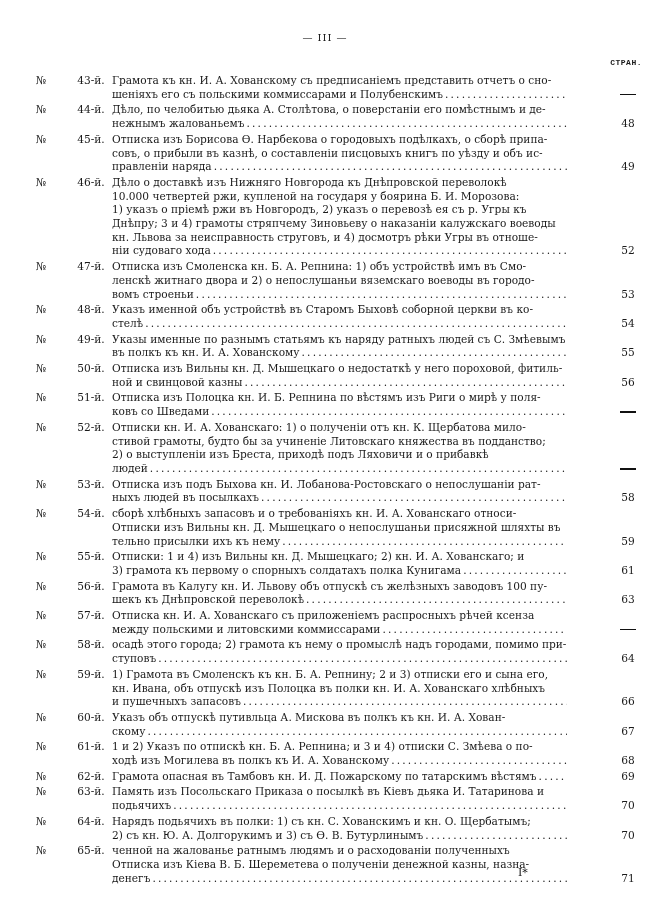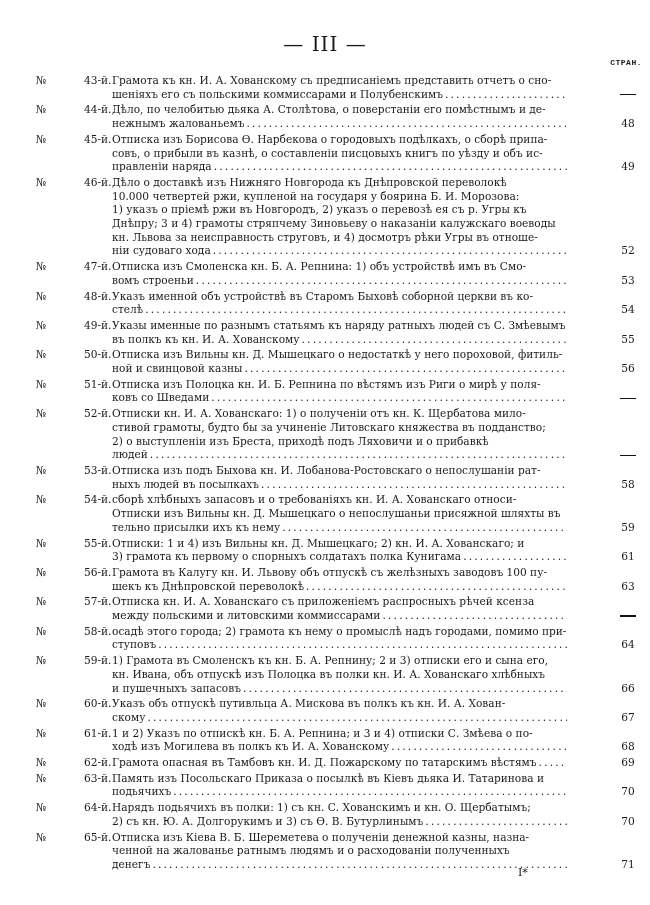--- a/index.html
+++ b/index.html
@@ -3,42 +3,42 @@
 <meta charset="utf-8">
 <style>
   html, body { margin: 0; padding: 0; background: #ffffff; }
   body {
     width: 650px; height: 905px; overflow: hidden; position: relative;
     font-family: "DejaVu Serif", "Liberation Serif", serif;
     color: #1a1a1a;
   }
   .page-header {
     position: absolute; top: 32px; left: 0; width: 650px;
-    text-align: center; font-size: 20px; letter-spacing: 1px;
+    text-align: center; font-size: 10px; letter-spacing: 1px;
   }
   .col-label {
     position: absolute; top: 58px; right: 8px;
     font-size: 8px; font-weight: bold; letter-spacing: 0.5px; font-family: Liberation Mono, monospace;
   }
   .toc {
     position: absolute; top: 74px; left: 0; width: 650px;
   }
   .entry {
     position: relative;
     font-size: 10.6px;
     line-height: 13.7px;
     margin-bottom: 2px;
   }
   .entry .no-sign {
     position: absolute; left: 36px; top: 0;
     font-size: 11px;
   }
   .entry .num {
-    position: absolute; left: 84px; top: 0; width: 38px;
-    text-align: left;
+    position: absolute; left: 72px; top: 0; width: 38px;
+    text-align: center;
   }
   .entry .text {
     margin-left: 112px;
     width: 455px;
     text-align: justify;
   }
   .entry .text .line { display: block; }
   .entry .text .last-line {
     display: flex; align-items: flex-end; white-space: nowrap; overflow: hidden;
   }
@@ -117,20 +117,21 @@
           <span class="dots">........................................................................................................................</span>
         </span>
       </div>
     <span class="page">52</span>
   </div>
     <div class="entry">
     <span class="no-sign">№</span>
     <span class="num">47-й.</span>
     <div class="text">
         <span class="line">Отписка изъ Смоленска кн. Б. А. Репнина: 1) объ устройствѣ имъ въ Смо-</span>
+        <span class="line">ленскѣ житнаго двора и 2) о непослушаньи вяземскаго воеводы въ городо-</span>
         <span class="last-line">
           <span class="lt">вомъ строеньи</span>
           <span class="dots">........................................................................................................................</span>
         </span>
       </div>
     <span class="page">53</span>
   </div>
     <div class="entry">
     <span class="no-sign">№</span>
     <span class="num">48-й.</span>
@@ -335,22 +336,22 @@
           <span class="lt">2) съ кн. Ю. А. Долгорукимъ и 3) съ Ѳ. В. Бутурлинымъ</span>
           <span class="dots">........................................................................................................................</span>
         </span>
       </div>
     <span class="page">70</span>
   </div>
     <div class="entry">
     <span class="no-sign">№</span>
     <span class="num">65-й.</span>
     <div class="text">
+        <span class="line">ченной на жалованье ратнымъ людямъ и о расходованіи полученныхъ</span>
         <span class="line">Отписка изъ Кіева В. Б. Шереметева о полученіи денежной казны, назна-</span>
-        <span class="line">ченной на жалованье ратнымъ людямъ и о расходованіи полученныхъ</span>
         <span class="last-line">
           <span class="lt">денегъ</span>
           <span class="dots">........................................................................................................................</span>
         </span>
       </div>
     <span class="page">71</span>
   </div>
   </div>
 
 <div class="sig">I*</div>

